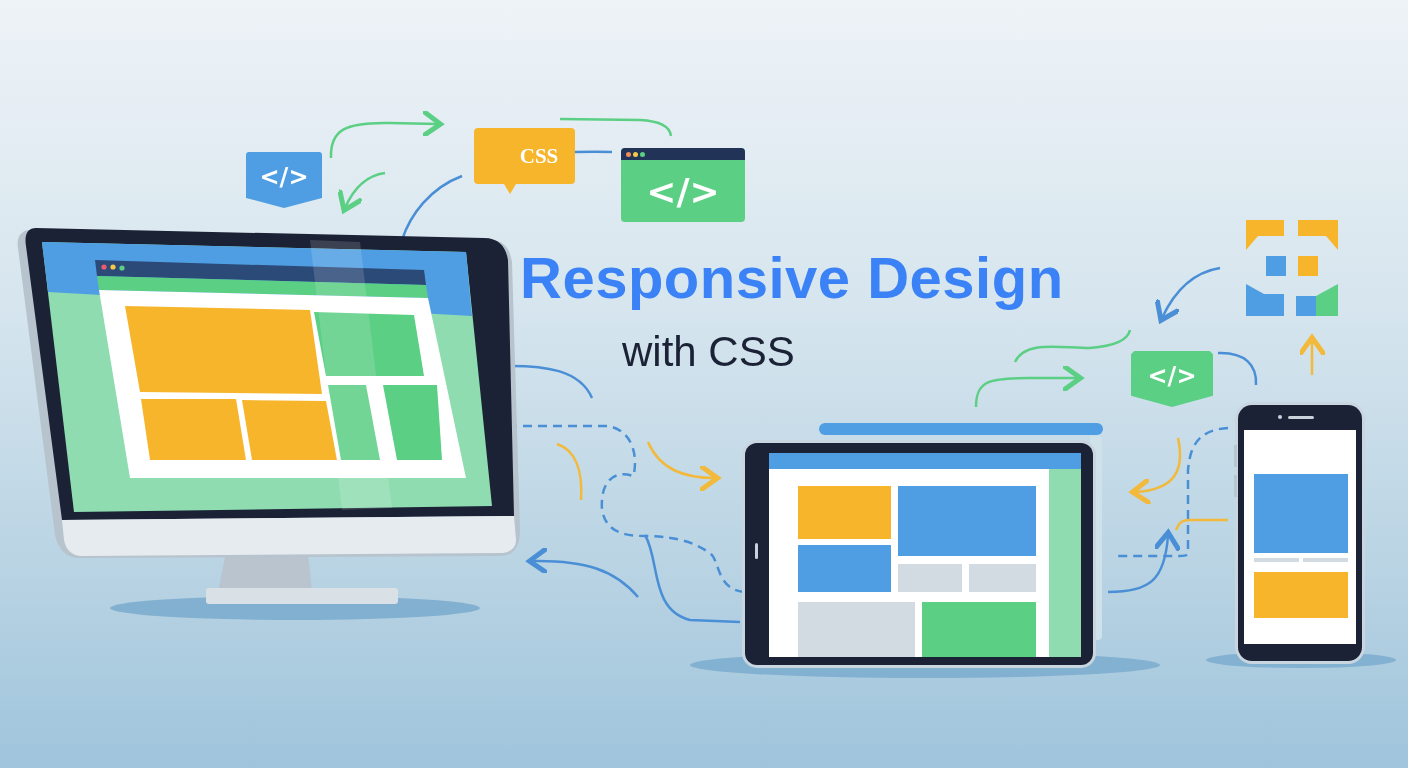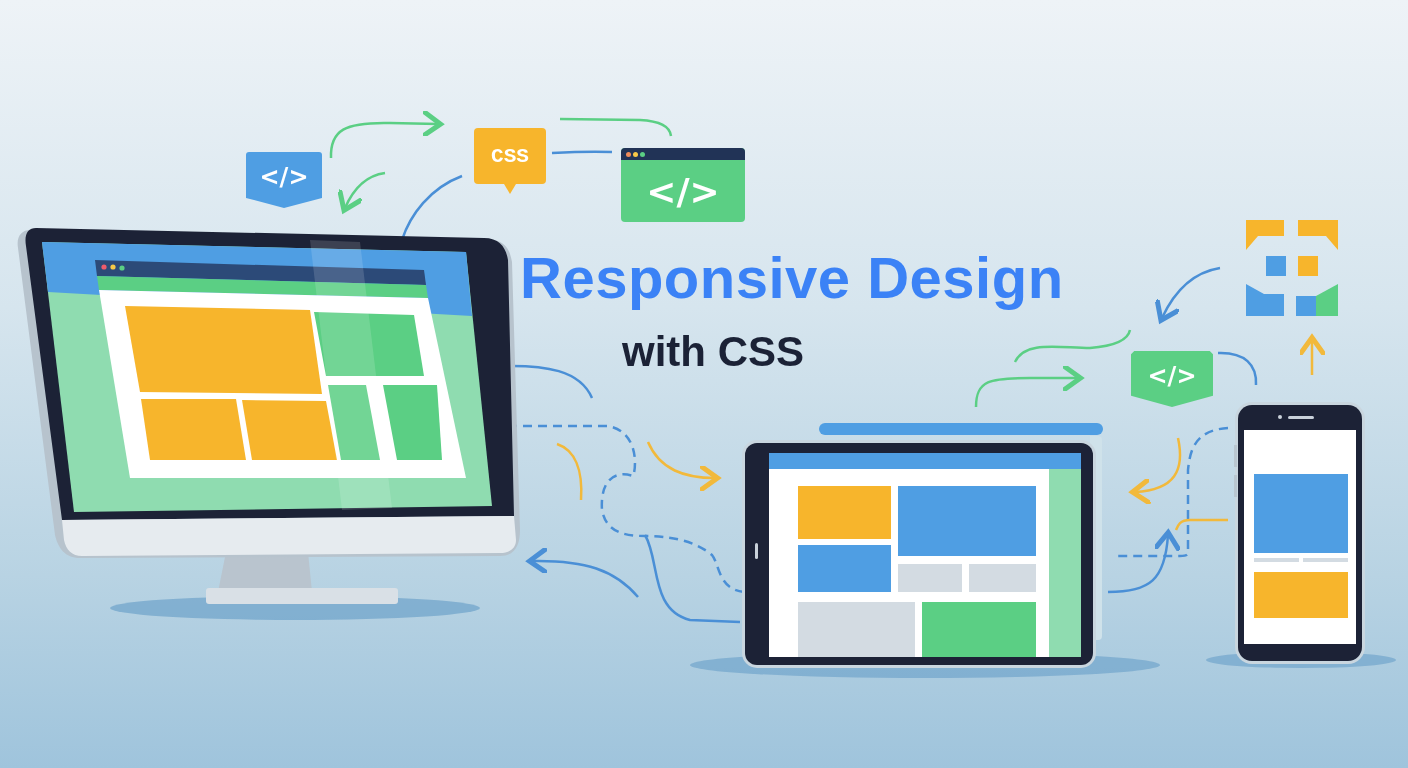--- a/index.html
+++ b/index.html
@@ -9,21 +9,21 @@
     font-family: "Liberation Sans", sans-serif;
   }
   .abs { position: absolute; }
   svg.overlay { position: absolute; left: 0; top: 0; }
 
   .title {
     left: 520px; top: 244px; font-size: 58px; font-weight: 700;
     color: #3b82f6; letter-spacing: 0.5px; white-space: nowrap;
   }
   .subtitle {
-    left: 622px; top: 328px; font-size: 42px; font-weight: 700;
+    left: 622px; top: 328px; font-size: 42px; font-weight: 400;
     color: #1b2236; white-space: nowrap;
   }
 
   .code-tag {
     display: flex; align-items: center; justify-content: center;
     color: #fff; font-weight: 700; font-family: "DejaVu Sans", sans-serif;
   }
   .tag-blue {
     left: 246px; top: 152px; width: 76px; height: 56px; background: #4f9ee3;
     font-size: 24px; border-radius: 3px 3px 0 0;
@@ -31,21 +31,21 @@
     padding-bottom: 6px; box-sizing: border-box;
   }
   .tag-green {
     left: 1131px; top: 351px; width: 82px; height: 56px; background: #5bcf84;
     font-size: 24px;
     clip-path: polygon(4% 0,96% 0,100% 6%,100% 80%,50% 100%,0 80%,0 6%);
     padding-bottom: 6px; box-sizing: border-box;
   }
   .css-bubble {
     left: 474px; top: 128px; width: 72px; height: 56px; background: #f7b52c;
-    border-radius: 4px; font-size: 21px; font-family: Liberation Mono, monospace;
+    border-radius: 4px; font-size: 21px; font-family: Liberation Serif, serif; padding-left: 29px;
   }
   .css-bubble::after {
     content: ""; position: absolute; left: 30px; bottom: -10px;
     border-left: 6px solid transparent; border-right: 6px solid transparent;
     border-top: 10px solid #f7b52c;
   }
 
   .code-window {
     left: 621px; top: 148px; width: 124px; height: 74px; background: #5bcf84;
     border-radius: 4px; overflow: hidden;

